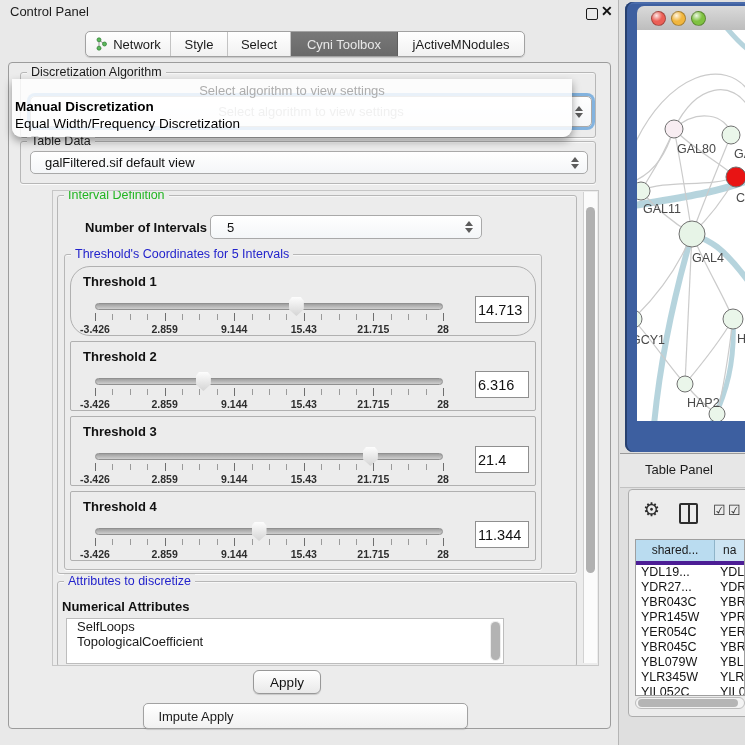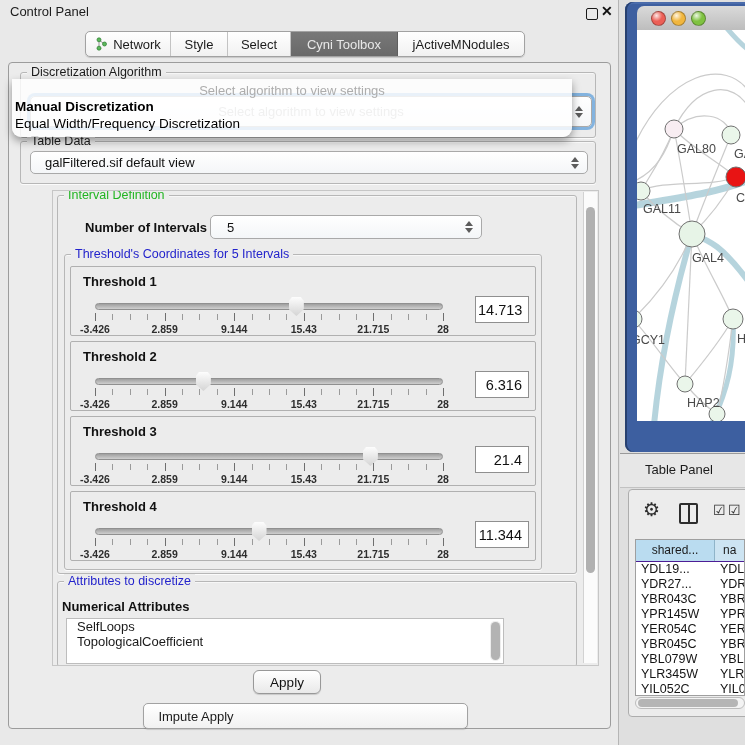--- a/index.html
+++ b/index.html
@@ -64,21 +64,21 @@
   .track{position:absolute;left:0;top:2px;width:348px;height:7px;border-radius:4px;background:linear-gradient(#9f9f9f,#cfcfcf);border:1px solid #909090;box-sizing:border-box;}
   .thumb-sl{position:absolute;top:-4px;width:15px;height:19px;margin-left:-7px;
     background:linear-gradient(#fdfdfd,#d4d4d4);
     clip-path:polygon(50% 100%,0 64%,0 20%,20% 0,80% 0,100% 20%,100% 64%);
     filter:drop-shadow(0 0 0.6px #777);}
   .ticks{position:absolute;left:0;top:13px;width:348px;height:6px;
     background:repeating-linear-gradient(90deg,#9a9a9a 0 1px,transparent 1px 17.4px);}
   .tickmaj{position:absolute;top:12px;width:1px;height:8px;background:#6e6e6e;}
   .ticklab{position:absolute;top:22px;transform:translateX(-50%);font-size:10.5px;font-weight:700;color:#2e2e2e;white-space:nowrap;}
   .valbox{position:absolute;right:6px;top:29px;width:54px;height:27px;border:1px solid #8f8f8f;background:#fff;
-          font-family:"Liberation Sans",sans-serif;font-size:14.5px;color:#111;text-align:right;padding:0 6px 0 2px;box-sizing:border-box;}
+          font-family:"Liberation Sans",sans-serif;font-size:14.5px;color:#111;padding:0 6px 0 2px;box-sizing:border-box;}
 
   .list-title{position:absolute;left:4px;top:17px;font-size:13px;font-weight:700;color:#111;}
   #attr-list{position:absolute;left:8px;top:36px;width:438px;height:46px;background:#fff;border:1px solid #bdbdbd;overflow:hidden;box-sizing:border-box;}
   .list-item{font-size:13px;color:#1a1a1a;line-height:15px;padding-left:10px;white-space:nowrap;}
   #attr-scroll{position:absolute;right:2px;top:2px;width:11px;height:40px;background:#ededed;border-radius:5px;}
   #attr-scroll .thumb{position:absolute;left:1px;top:1px;width:9px;height:38px;background:#b3b3b3;border-radius:5px;}
 
   #apply-btn{position:absolute;left:253px;top:670px;width:66px;height:22px;border:1px solid #989898;border-radius:6px;
              background:linear-gradient(#ffffff,#e9e9e9);font-size:13.5px;color:#111;
              display:flex;align-items:center;justify-content:center;box-shadow:0 1px 1px rgba(0,0,0,.15);}
@@ -100,21 +100,21 @@
   #tablepanel-bar span{position:absolute;left:25px;top:8px;font-size:13px;color:#1c1c1c;}
 
   #browser{position:absolute;left:628px;top:489px;width:117px;height:226px;background:#ececec;border:1px solid #adadad;border-radius:4px 0 0 4px;}
   .gear{position:absolute;left:14px;top:8px;font-size:19px;color:#2d2d2d;}
   .col-icon{position:absolute;left:50px;top:13px;width:15px;height:17px;border:2px solid #2d2d2d;border-radius:2px;}
   .col-icon::after{content:"";position:absolute;left:50%;top:0;width:2px;height:100%;background:#2d2d2d;transform:translateX(-50%);}
   .cb{position:absolute;top:12px;font-size:14px;color:#2d2d2d;}
   #cb1{left:84px;} #cb2{left:99px;}
 
   #mini-table{position:absolute;left:6px;top:49px;width:110px;height:157px;background:#fff;border:1px solid #9f9f9f;overflow:hidden;box-sizing:border-box;}
-  .mt-header{display:flex;height:21px;border-bottom:1px solid #4c1d95;}
+  .mt-header{display:flex;height:21px;border-bottom:4px solid #4c1d95;}
   .mt-h1{width:79px;background:#badcf0;border-right:1px solid #8fb4c9;font-size:12px;color:#1b1b1b;text-align:center;line-height:21px;box-sizing:border-box;}
   .mt-h2{flex:1;background:#cde4f2;font-size:12px;color:#1b1b1b;padding-left:8px;line-height:21px;white-space:nowrap;}
   .mt-row{display:flex;height:15px;font-size:12.5px;color:#141414;}
   .mt-c1{width:79px;padding-left:5px;box-sizing:border-box;white-space:nowrap;overflow:hidden;}
   .mt-c2{flex:1;padding-left:5px;white-space:nowrap;overflow:hidden;}
   #mini-hscroll{position:absolute;left:6px;top:207px;width:110px;height:12px;background:#f3f3f3;border:1px solid #bcbcbc;border-radius:6px;box-sizing:border-box;}
   #mini-hscroll .thumb{position:absolute;left:2px;top:1px;width:100px;height:8px;background:#b5b5b5;border-radius:4px;}
 </style>
 </head>
 <body>
@@ -190,21 +190,21 @@
         <span class="ctext" style="padding-left:16px;">5</span>
         <span class="stepper">
             <span class="up"></span>
             <span class="dn"></span>
           </span>
       </div>
 
       <div class="groupbox" style="left:6px;top:58px;width:476px;height:314px;background:#ececec;">
         <span class="grouptitle blue">Threshold's Coordinates for 5 Intervals</span>
         <div id="thr-container">
-  <div class="thr-row" style="top: 11px; left: 5px;">
+  <div class="thr-row" style="top: 11px; left: 5px; border-radius: 20px;">
     <div class="thr-label">Threshold 1</div>
     <div class="slider">
       <div class="track"></div>
       <div class="thumb-sl" style="left: 57.7197%;"></div>
       <div class="ticks"></div>
     <span class="tickmaj" style="left: 0%;"></span>
                 <span class="ticklab" style="left: 0%;">-3.426</span>
                 <span class="tickmaj" style="left: 20%;"></span>
                 <span class="ticklab" style="left: 20%;">2.859</span>
                 <span class="tickmaj" style="left: 40%;"></span>

